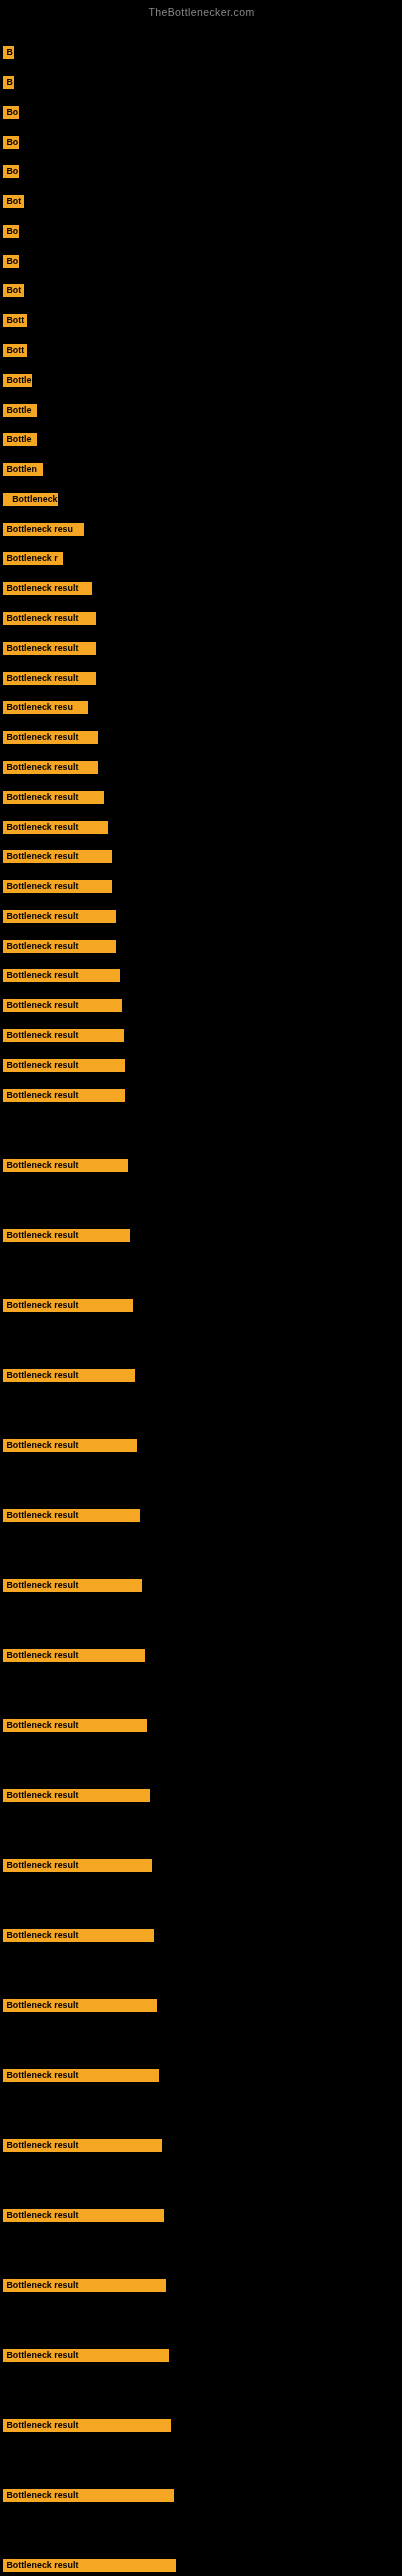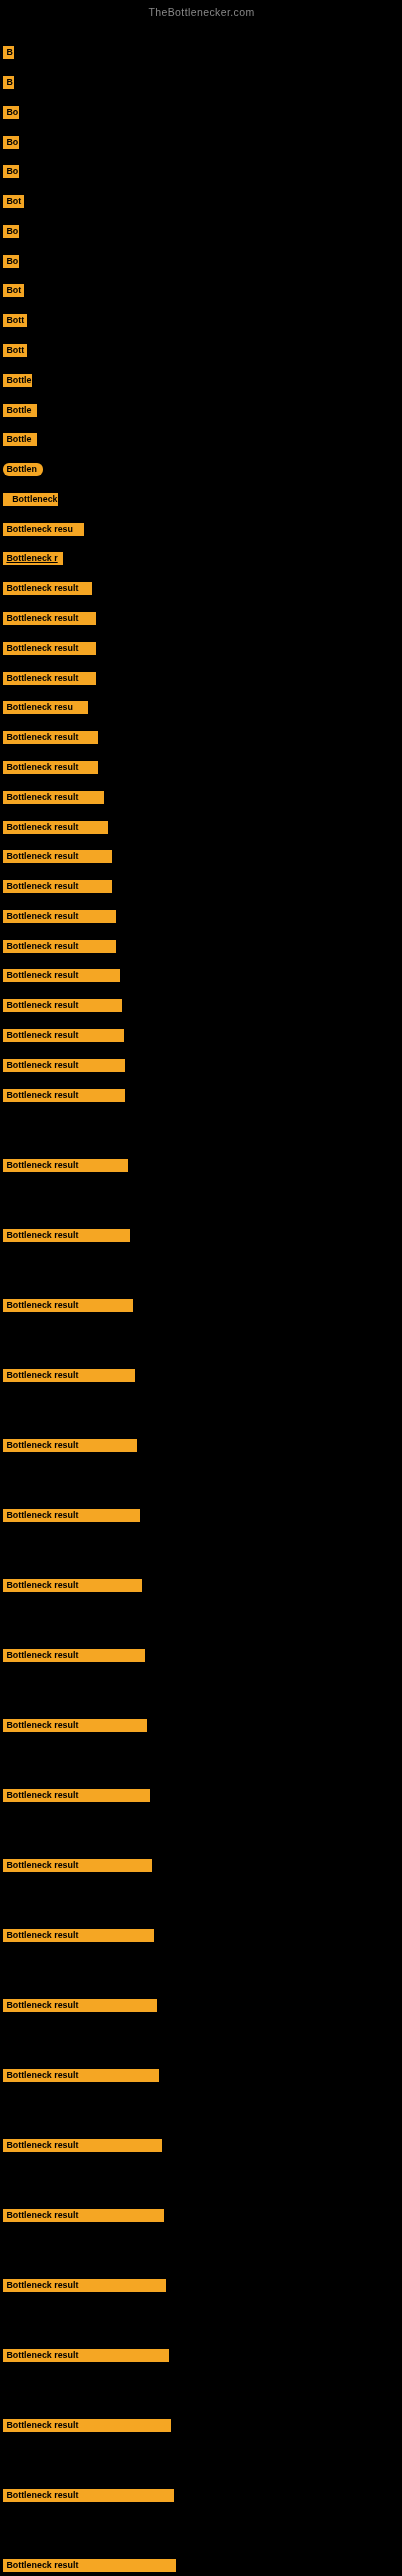--- a/index.html
+++ b/index.html
@@ -74,30 +74,30 @@
     <div style="position: absolute; left: 3.2px; top: 352px; display: flex; align-items: center;">
       <span class="bar-label" style="width: 29px; min-width: 29px;">Bottle</span>
     </div>
     <div style="position: absolute; left: 3.2px; top: 382px; display: flex; align-items: center;">
       <span class="bar-label" style="width: 34px; min-width: 34px;">Bottle</span>
     </div>
     <div style="position: absolute; left: 3.2px; top: 411px; display: flex; align-items: center;">
       <span class="bar-label" style="width: 34px; min-width: 34px;">Bottle</span>
     </div>
     <div style="position: absolute; left: 3.2px; top: 441px; display: flex; align-items: center;">
-      <span class="bar-label" style="width: 40px; min-width: 40px; border-radius: 6px;">Bottlen</span>
+      <span class="bar-label" style="width: 40px; min-width: 40px;">Bottlen</span>
     </div>
     <div style="position: absolute; left: 3.2px; top: 471px; display: flex; align-items: center;">
       <span class="bar-label" style="width: 55px; min-width: 55px; padding-left: 9px;">Bottleneck</span>
     </div>
     <div style="position: absolute; left: 3.2px; top: 501px; display: flex; align-items: center;">
       <span class="bar-label" style="width: 81px; min-width: 81px;">Bottleneck resu</span>
     </div>
     <div style="position: absolute; left: 3.2px; top: 530px; display: flex; align-items: center;">
-      <span class="bar-label" style="width: 60px; min-width: 60px; text-decoration: underline;">Bottleneck r</span>
+      <span class="bar-label" style="width: 60px; min-width: 60px;">Bottleneck r</span>
     </div>
     <div style="position: absolute; left: 3.2px; top: 560px; display: flex; align-items: center;">
       <span class="bar-label" style="width: 89px; min-width: 89px;">Bottleneck result</span>
     </div>
     <div style="position: absolute; left: 3.2px; top: 590px; display: flex; align-items: center;">
       <span class="bar-label" style="width: 93px; min-width: 93px;">Bottleneck result</span>
     </div>
     <div style="position: absolute; left: 3.2px; top: 620px; display: flex; align-items: center;">
       <span class="bar-label" style="width: 93px; min-width: 93px;">Bottleneck result</span>
     </div>

